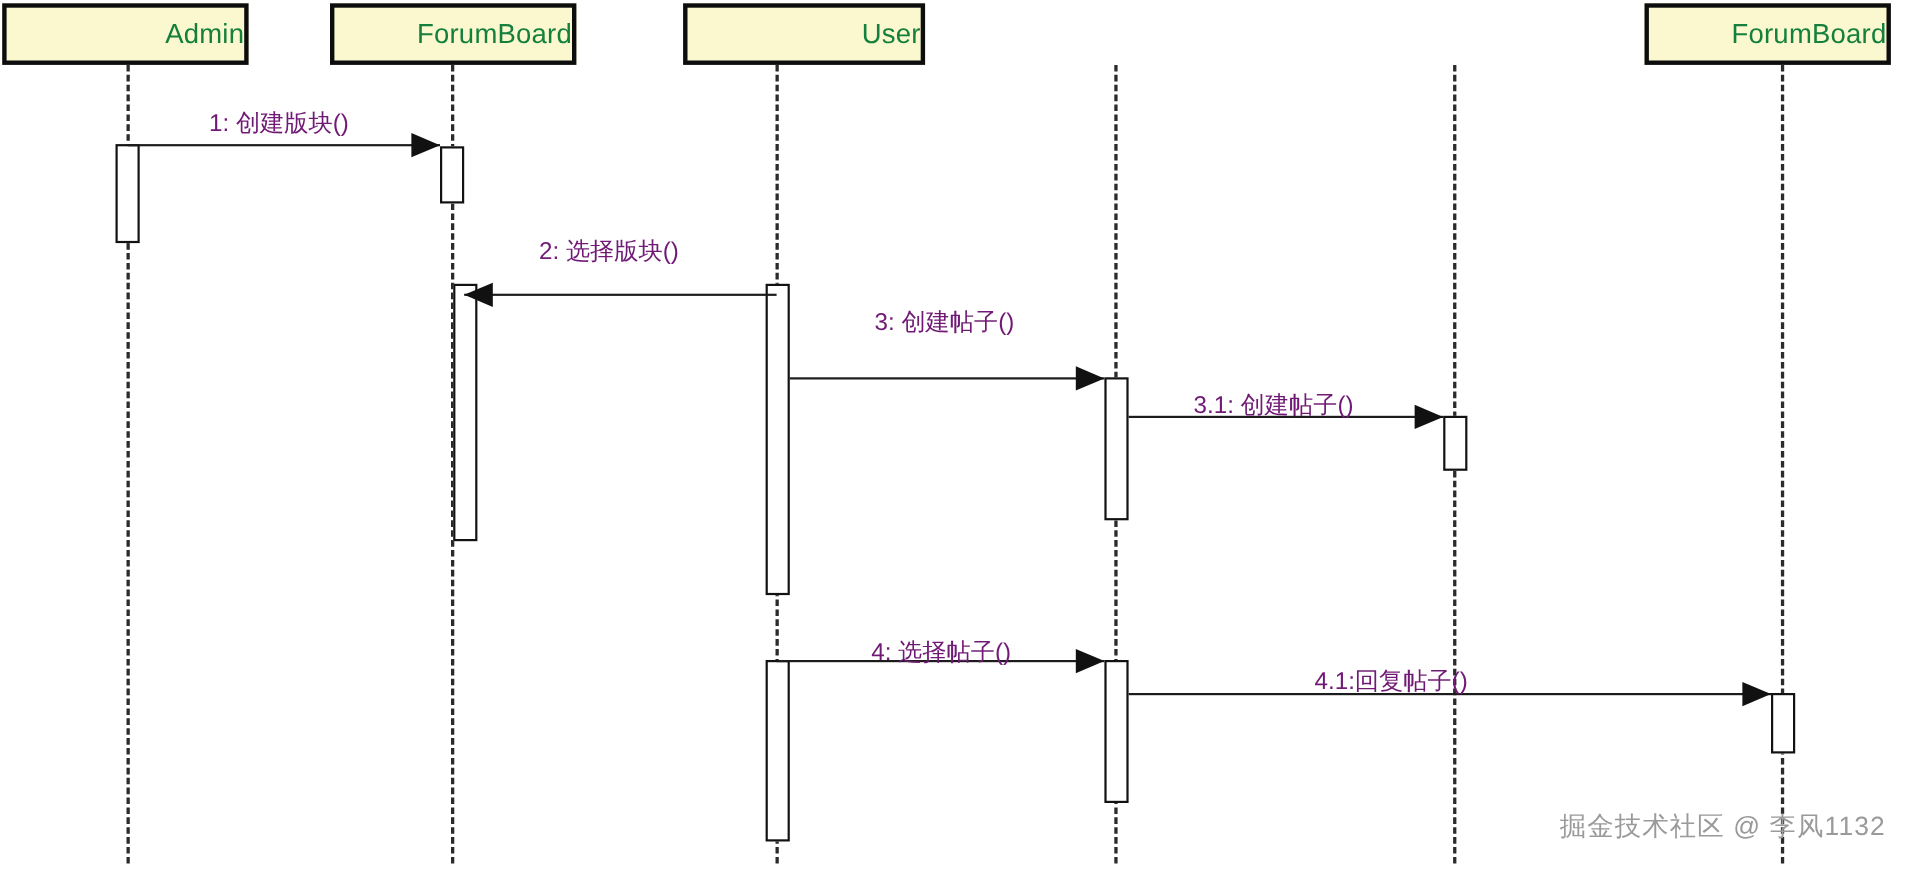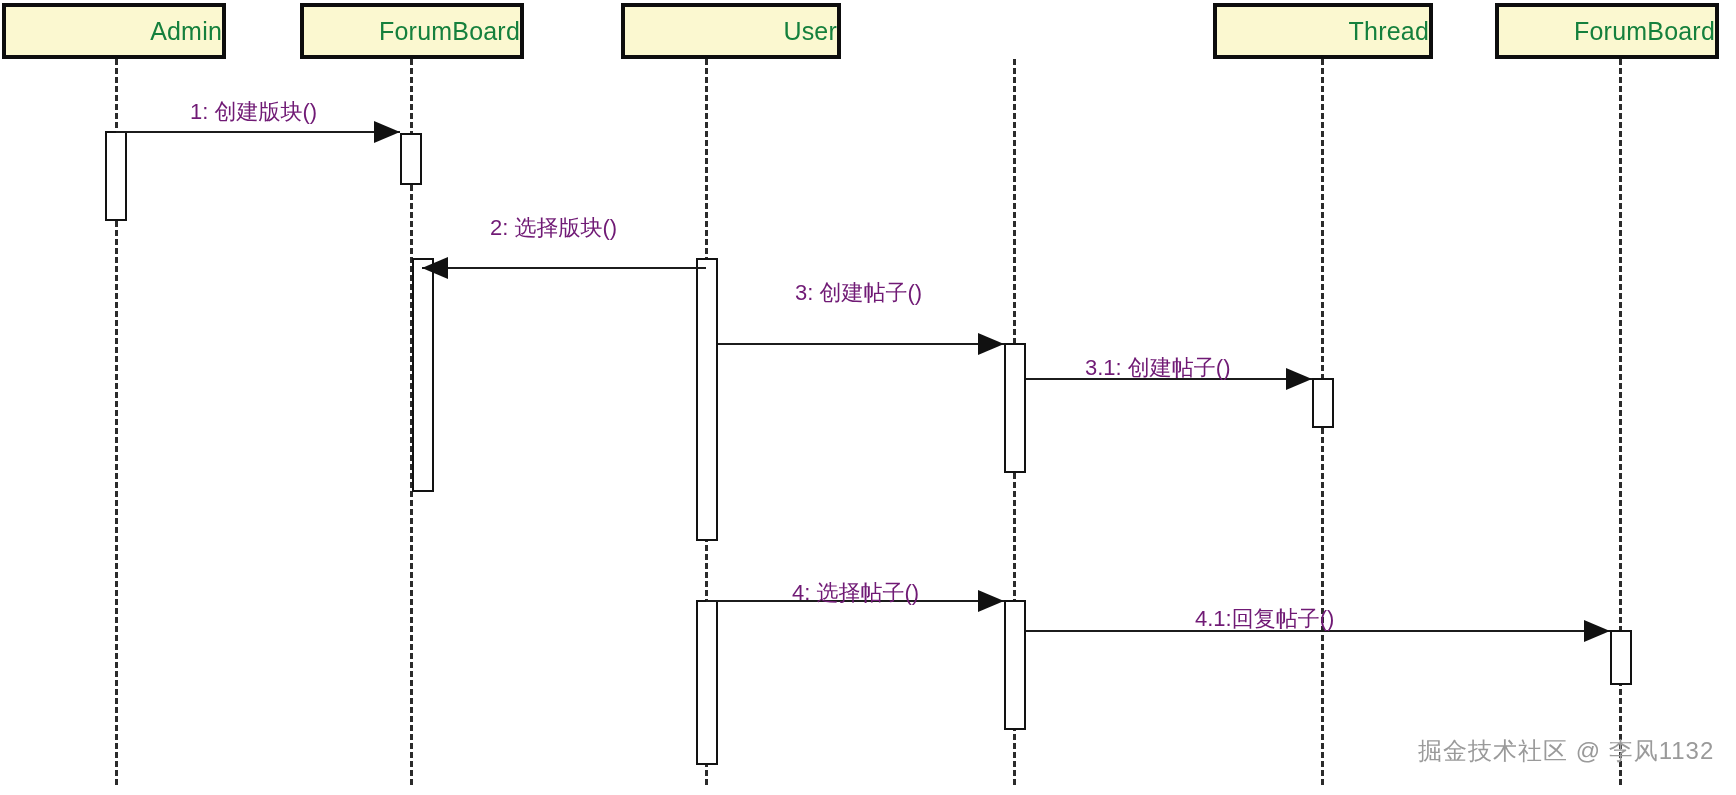--- a/index.html
+++ b/index.html
@@ -114,20 +114,17 @@
     <div class="msg-label" style="left: 1195px; top: 604px;">4.1:回复帖子()</div>
     <div class="lifeline-header" style="left: 2px; top: 3px; width: 224px; height: 56px;">
       <span>Admin</span>
     </div>
     <div class="lifeline-header" style="left: 300px; top: 3px; width: 224px; height: 56px;">
       <span>ForumBoard</span>
     </div>
     <div class="lifeline-header" style="left: 597px; top: 3px; width: 220px; height: 56px; margin-left: 24px;">
       <span>User</span>
     </div>
-    <div class="lifeline-header" style="left: 1213px; top: 3px; width: 220px; height: 56px;">
-      <span>Thread</span>
-    </div>
     <div class="lifeline-header" style="left: 1495px; top: 3px; width: 224px; height: 56px;">
       <span>ForumBoard</span>
     </div>
     <div class="watermark" style="left: 1418px; top: 735px; color: rgb(154, 154, 154);">掘金技术社区 @ 李风1132</div>
   </div>
 
 </body></html>

